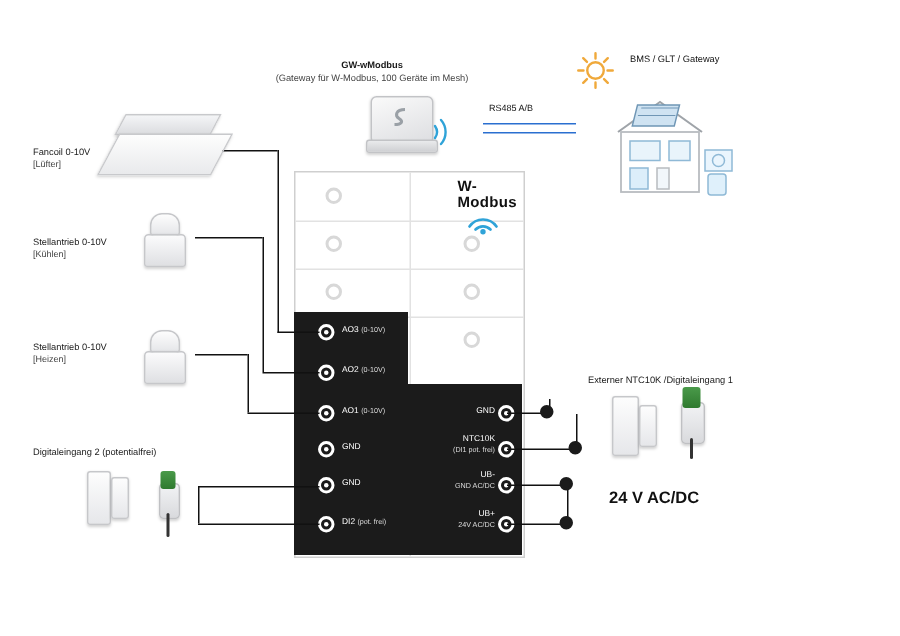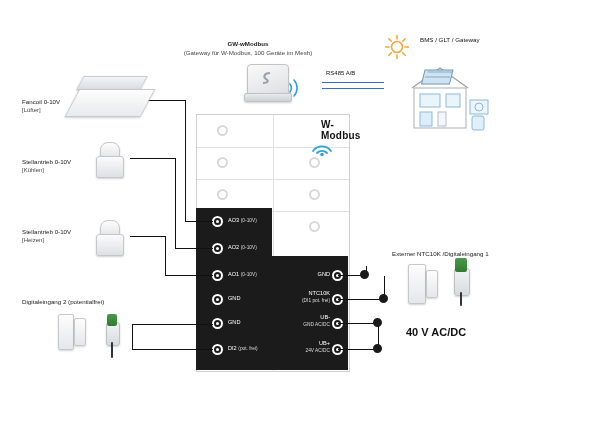--- a/index.html
+++ b/index.html
@@ -77,21 +77,21 @@
   <div class="midline"></div>
 
   <div class="port empty" style="left:20px;top:10px;"></div>
   <div class="port empty" style="left:20px;top:42px;"></div>
   <div class="port empty" style="left:20px;top:74px;"></div>
   <div class="port empty" style="left:20px;top:106px;"></div>
   <div class="port empty" style="left:112px;top:42px;"></div>
   <div class="port empty" style="left:112px;top:74px;"></div>
   <div class="port empty" style="left:112px;top:106px;"></div>
 
-  <div class="wmod" style="left:124px;top:4px;">W-Modbus</div>
+  <div class="wmod" style="left:108px;top:4px;">W-Modbus</div>
   <svg class="abs" style="left:112px;top:22px;" width="26" height="20" viewBox="0 0 26 20">
     <g fill="none" stroke="#2fa3d8" stroke-width="1.8" stroke-linecap="round">
       <path d="M4 14 A11 11 0 0 1 22 14"></path>
       <path d="M8 16 A7 7 0 0 1 18 16"></path>
     </g>
     <circle cx="13" cy="17.5" r="1.8" fill="#2fa3d8"></circle>
   </svg>
 </div>
 
 <div class="blk" style="left:196px;top:208px;width:76px;height:162px;"></div>
@@ -247,13 +247,13 @@
 <div class="dev" style="left:408px;top:262px;">
   <div class="contact shadow" style="position:absolute;left:0;top:2px;width:16px;height:38px;"></div>
   <div class="contact sm shadow" style="position:absolute;left:18px;top:8px;"></div>
 </div>
 <div class="dev" style="left:452px;top:258px;">
   <div class="sensorgrip shadow" style="position:absolute;left:2px;top:10px;width:14px;height:26px;"></div>
   <div class="sensorhead" style="position:absolute;left:3px;top:0px;width:12px;height:14px;"></div>
   <div class="sensorcable" style="position:absolute;left:8px;top:34px;height:14px;"></div>
 </div>
 
-<div class="bigv" style="left:406px;top:326px;">40 V AC/DC</div>
+<div class="bigv" style="left:406px;top:326px;">24 V AC/DC</div>
 
 </body></html>

